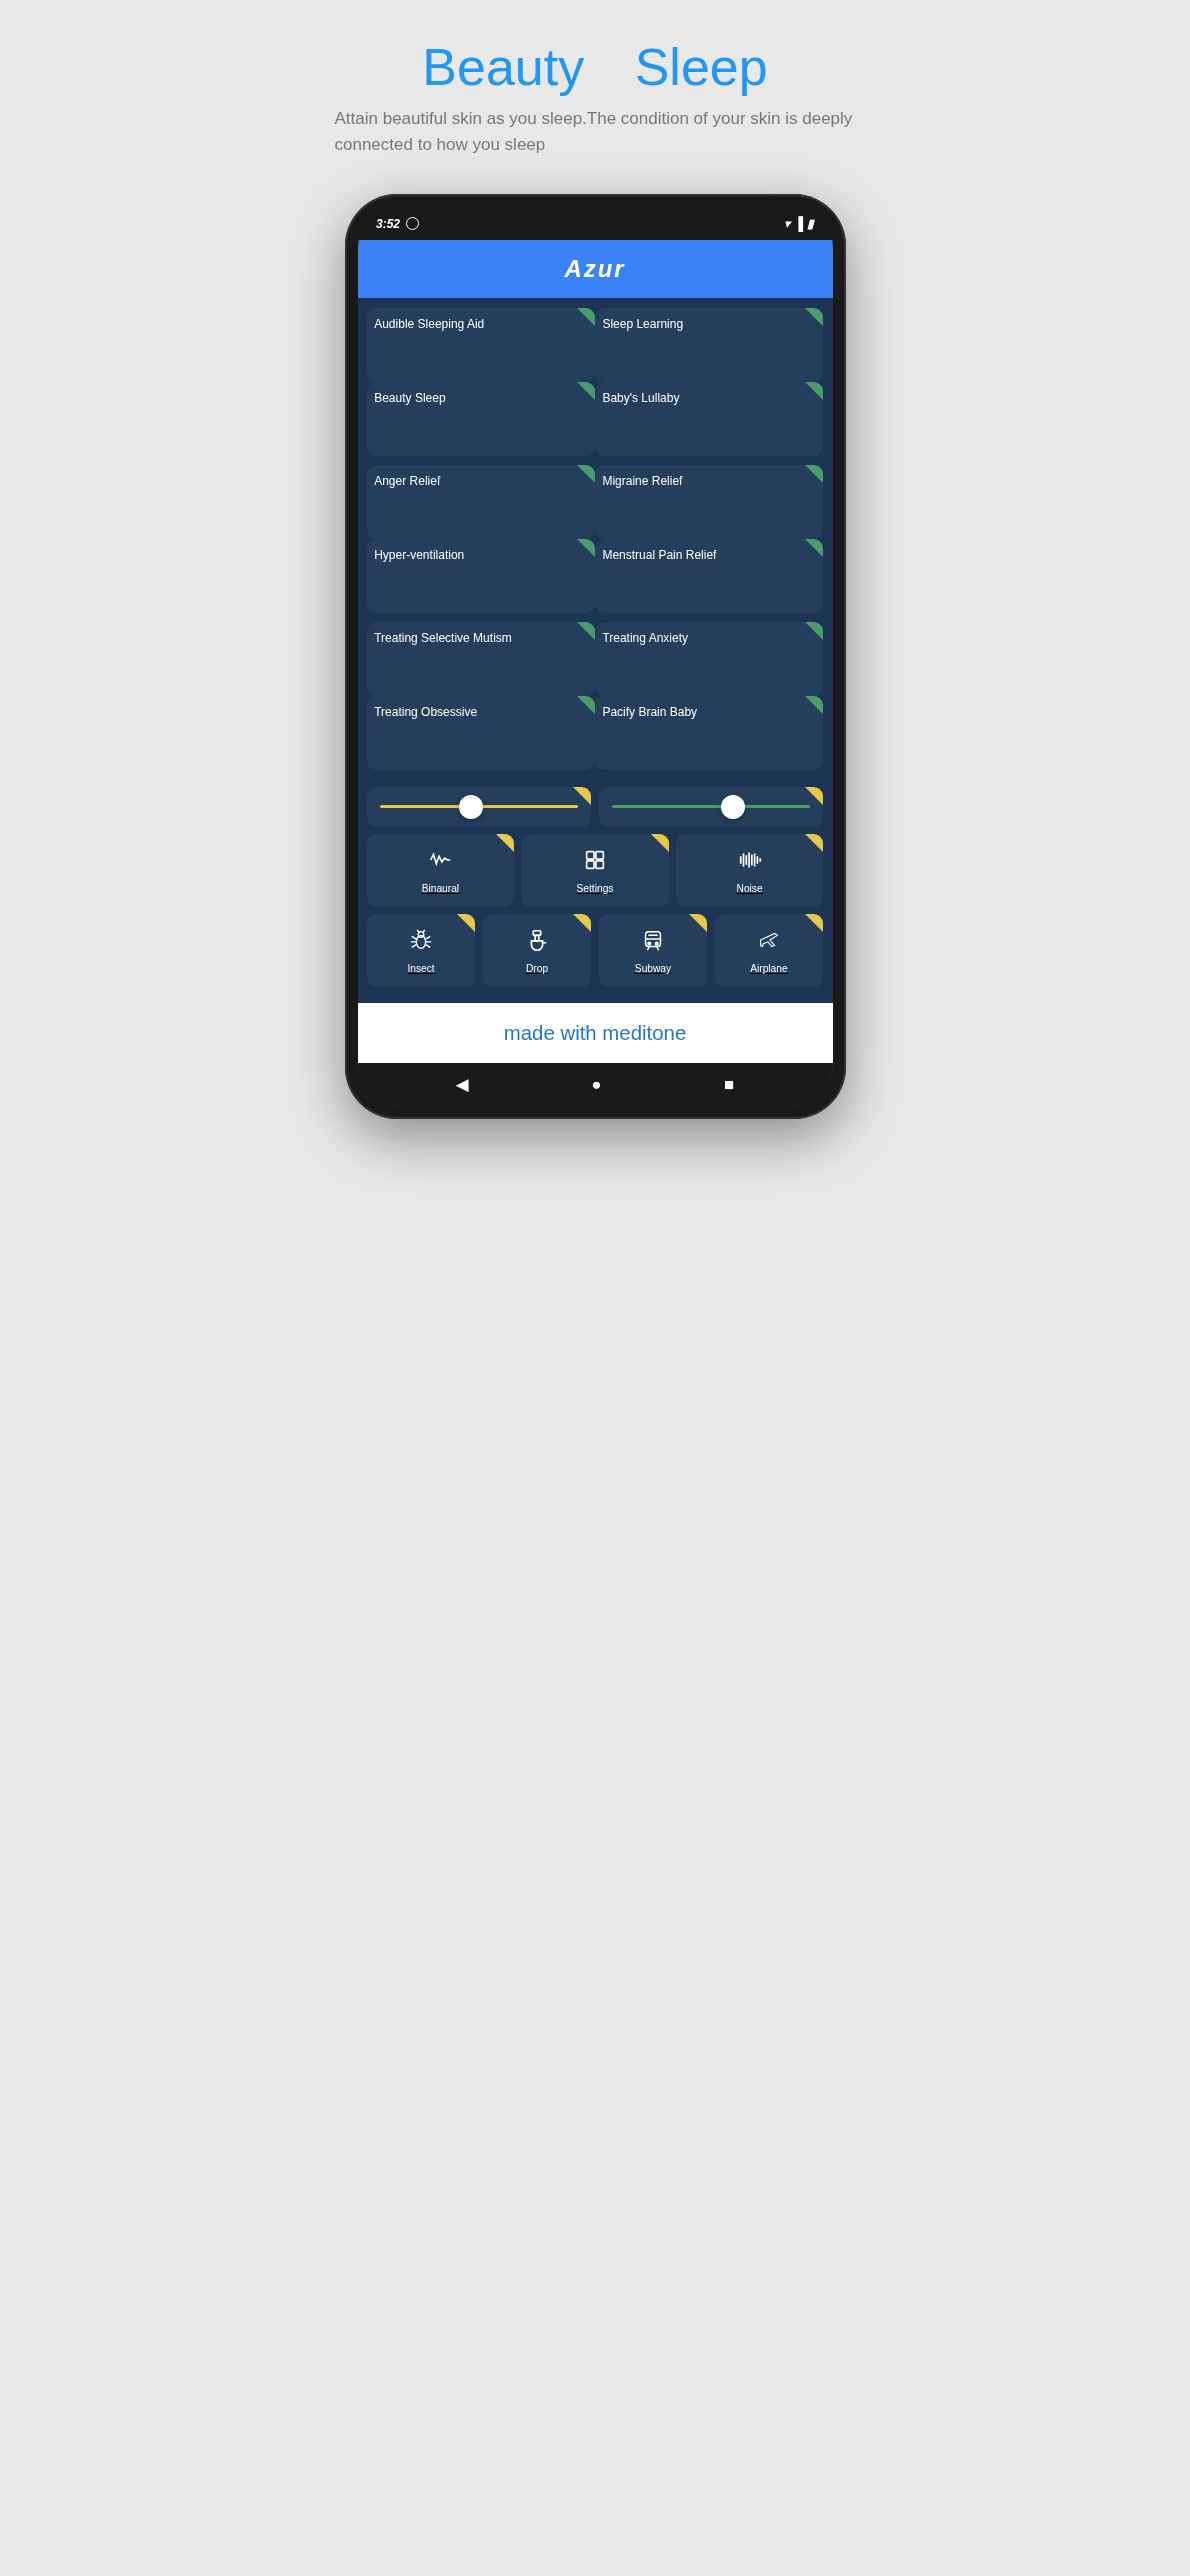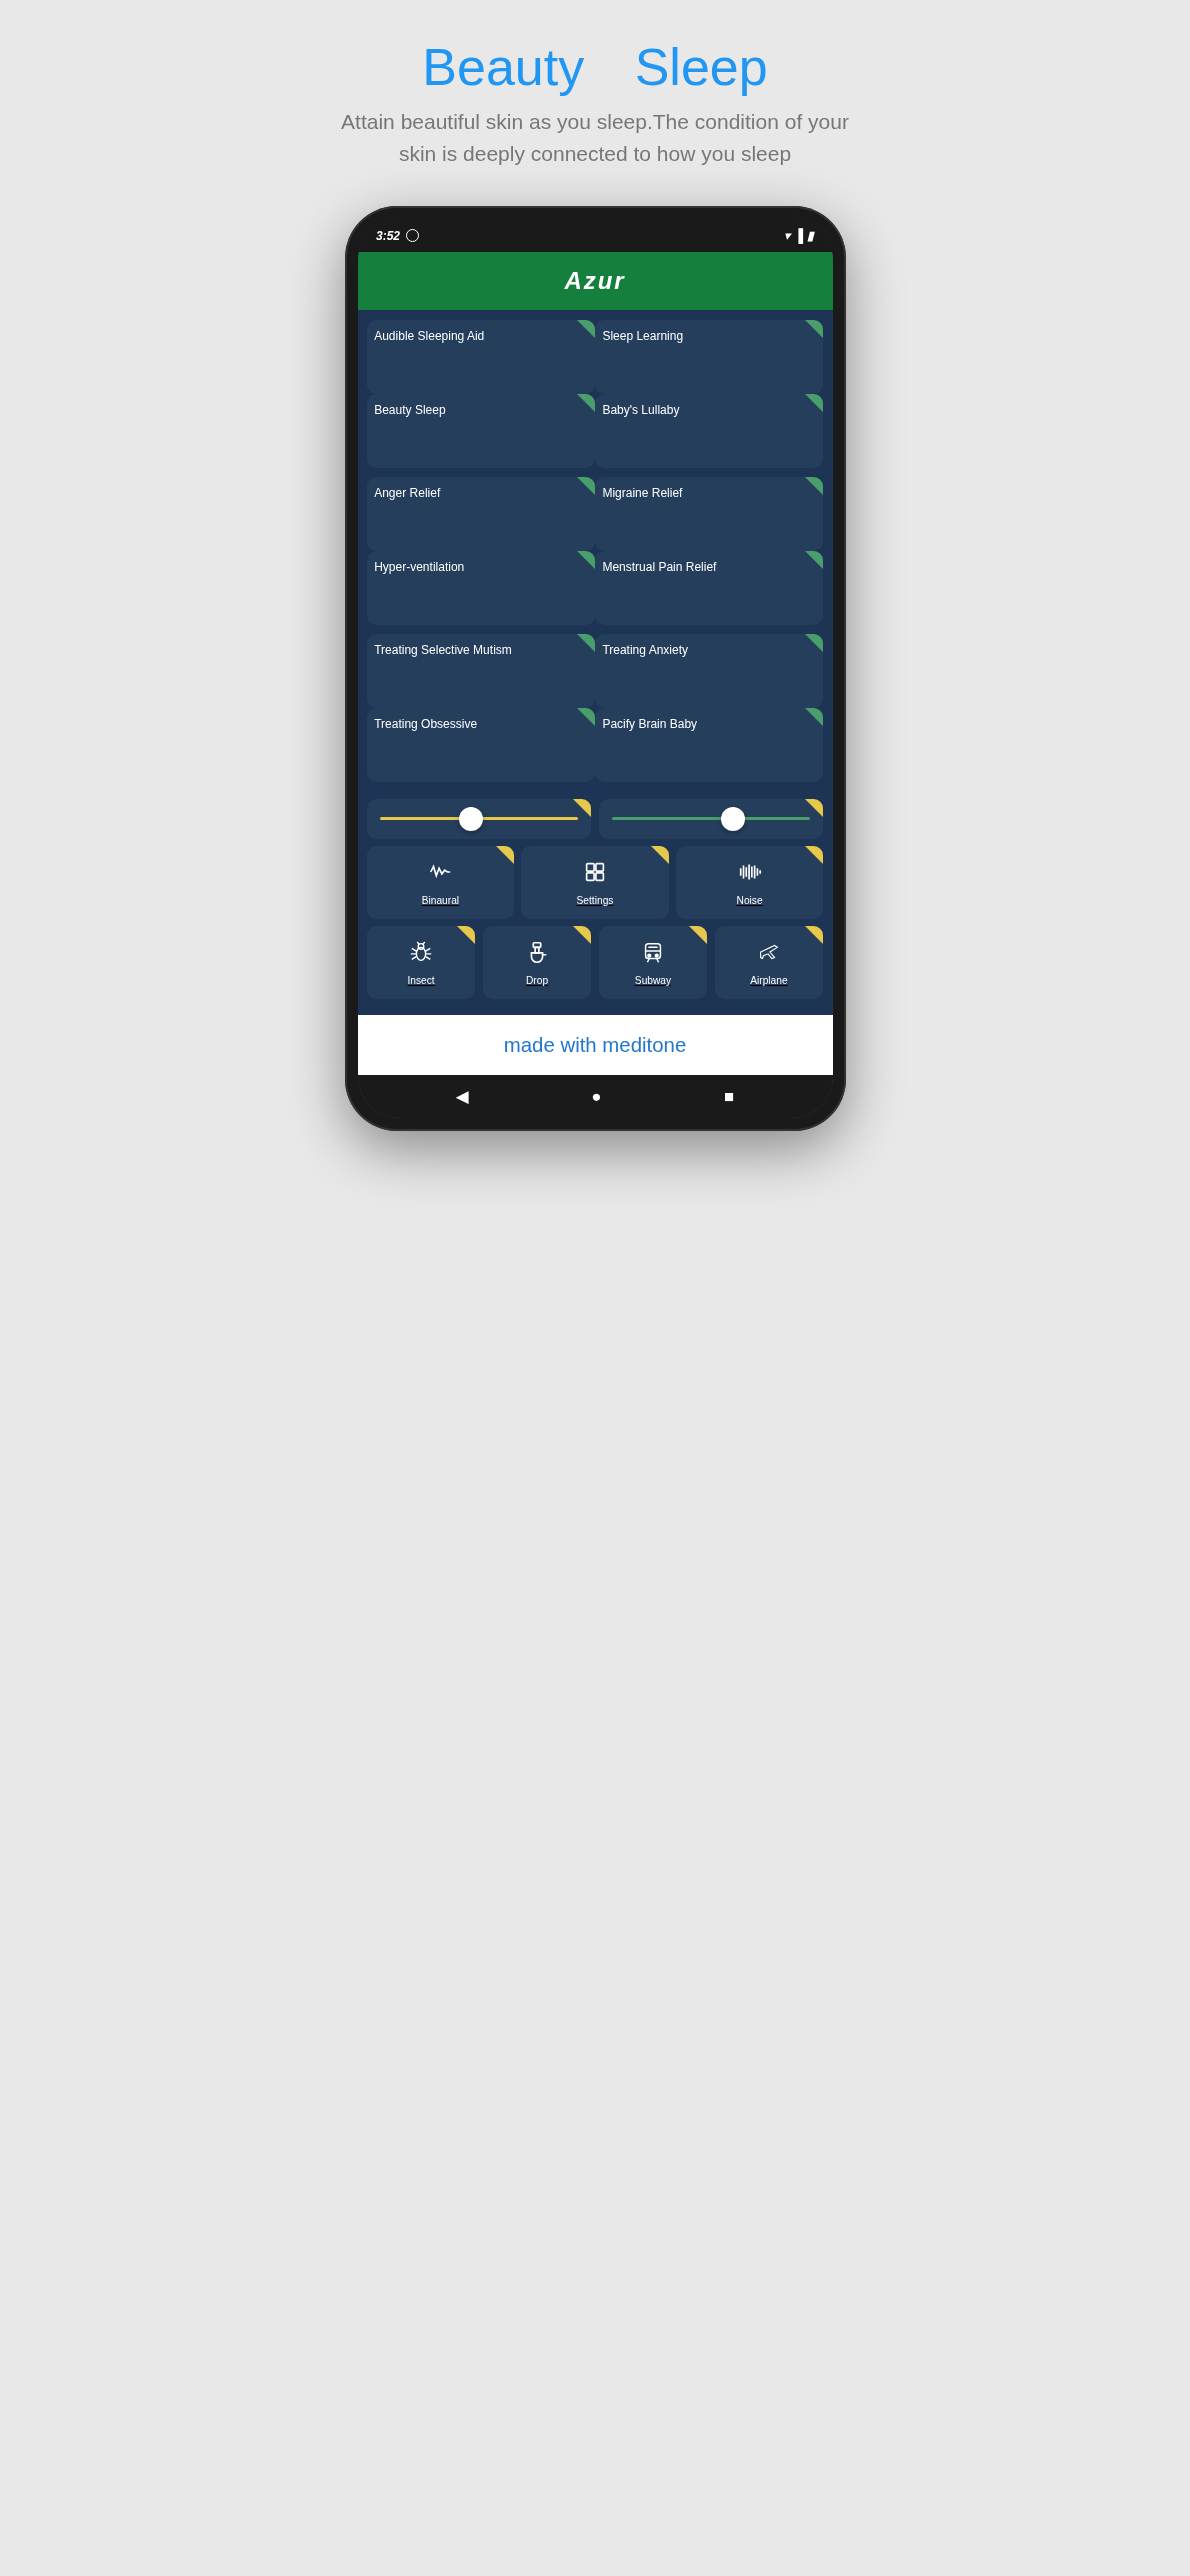--- a/index.html
+++ b/index.html
@@ -29,23 +29,23 @@
       text-align: center;
       margin-bottom: 9.3px;
     }
 
     .page-title span {
       color: #2196F3;
       font-weight: 300;
     }
 
     .page-subtitle {
-      font-size: 21px;
+      font-size: 17px;
       color: #777;
-      text-align: center;
+      text-align: left;
       line-height: 1.5;
       margin-bottom: 37px;
       padding: 0 18.5px;
     }
 
     
     .phone-frame {
       width: 501px;
       background: #1a1a1a;
       border-radius: 52px;
@@ -102,21 +102,21 @@
       z-index: 2;
     }
 
     
     .app-content {
       background: #1e3454;
       padding: 0;
     }
 
     .app-header {
-      background: #15803d;
+      background: #3b82f6;
       padding: 15px;
       text-align: center;
     }
 
     .app-title {
       color: white;
       font-size: 24px;
       font-style: italic;
       font-weight: 600;
       letter-spacing: 1.9px;

